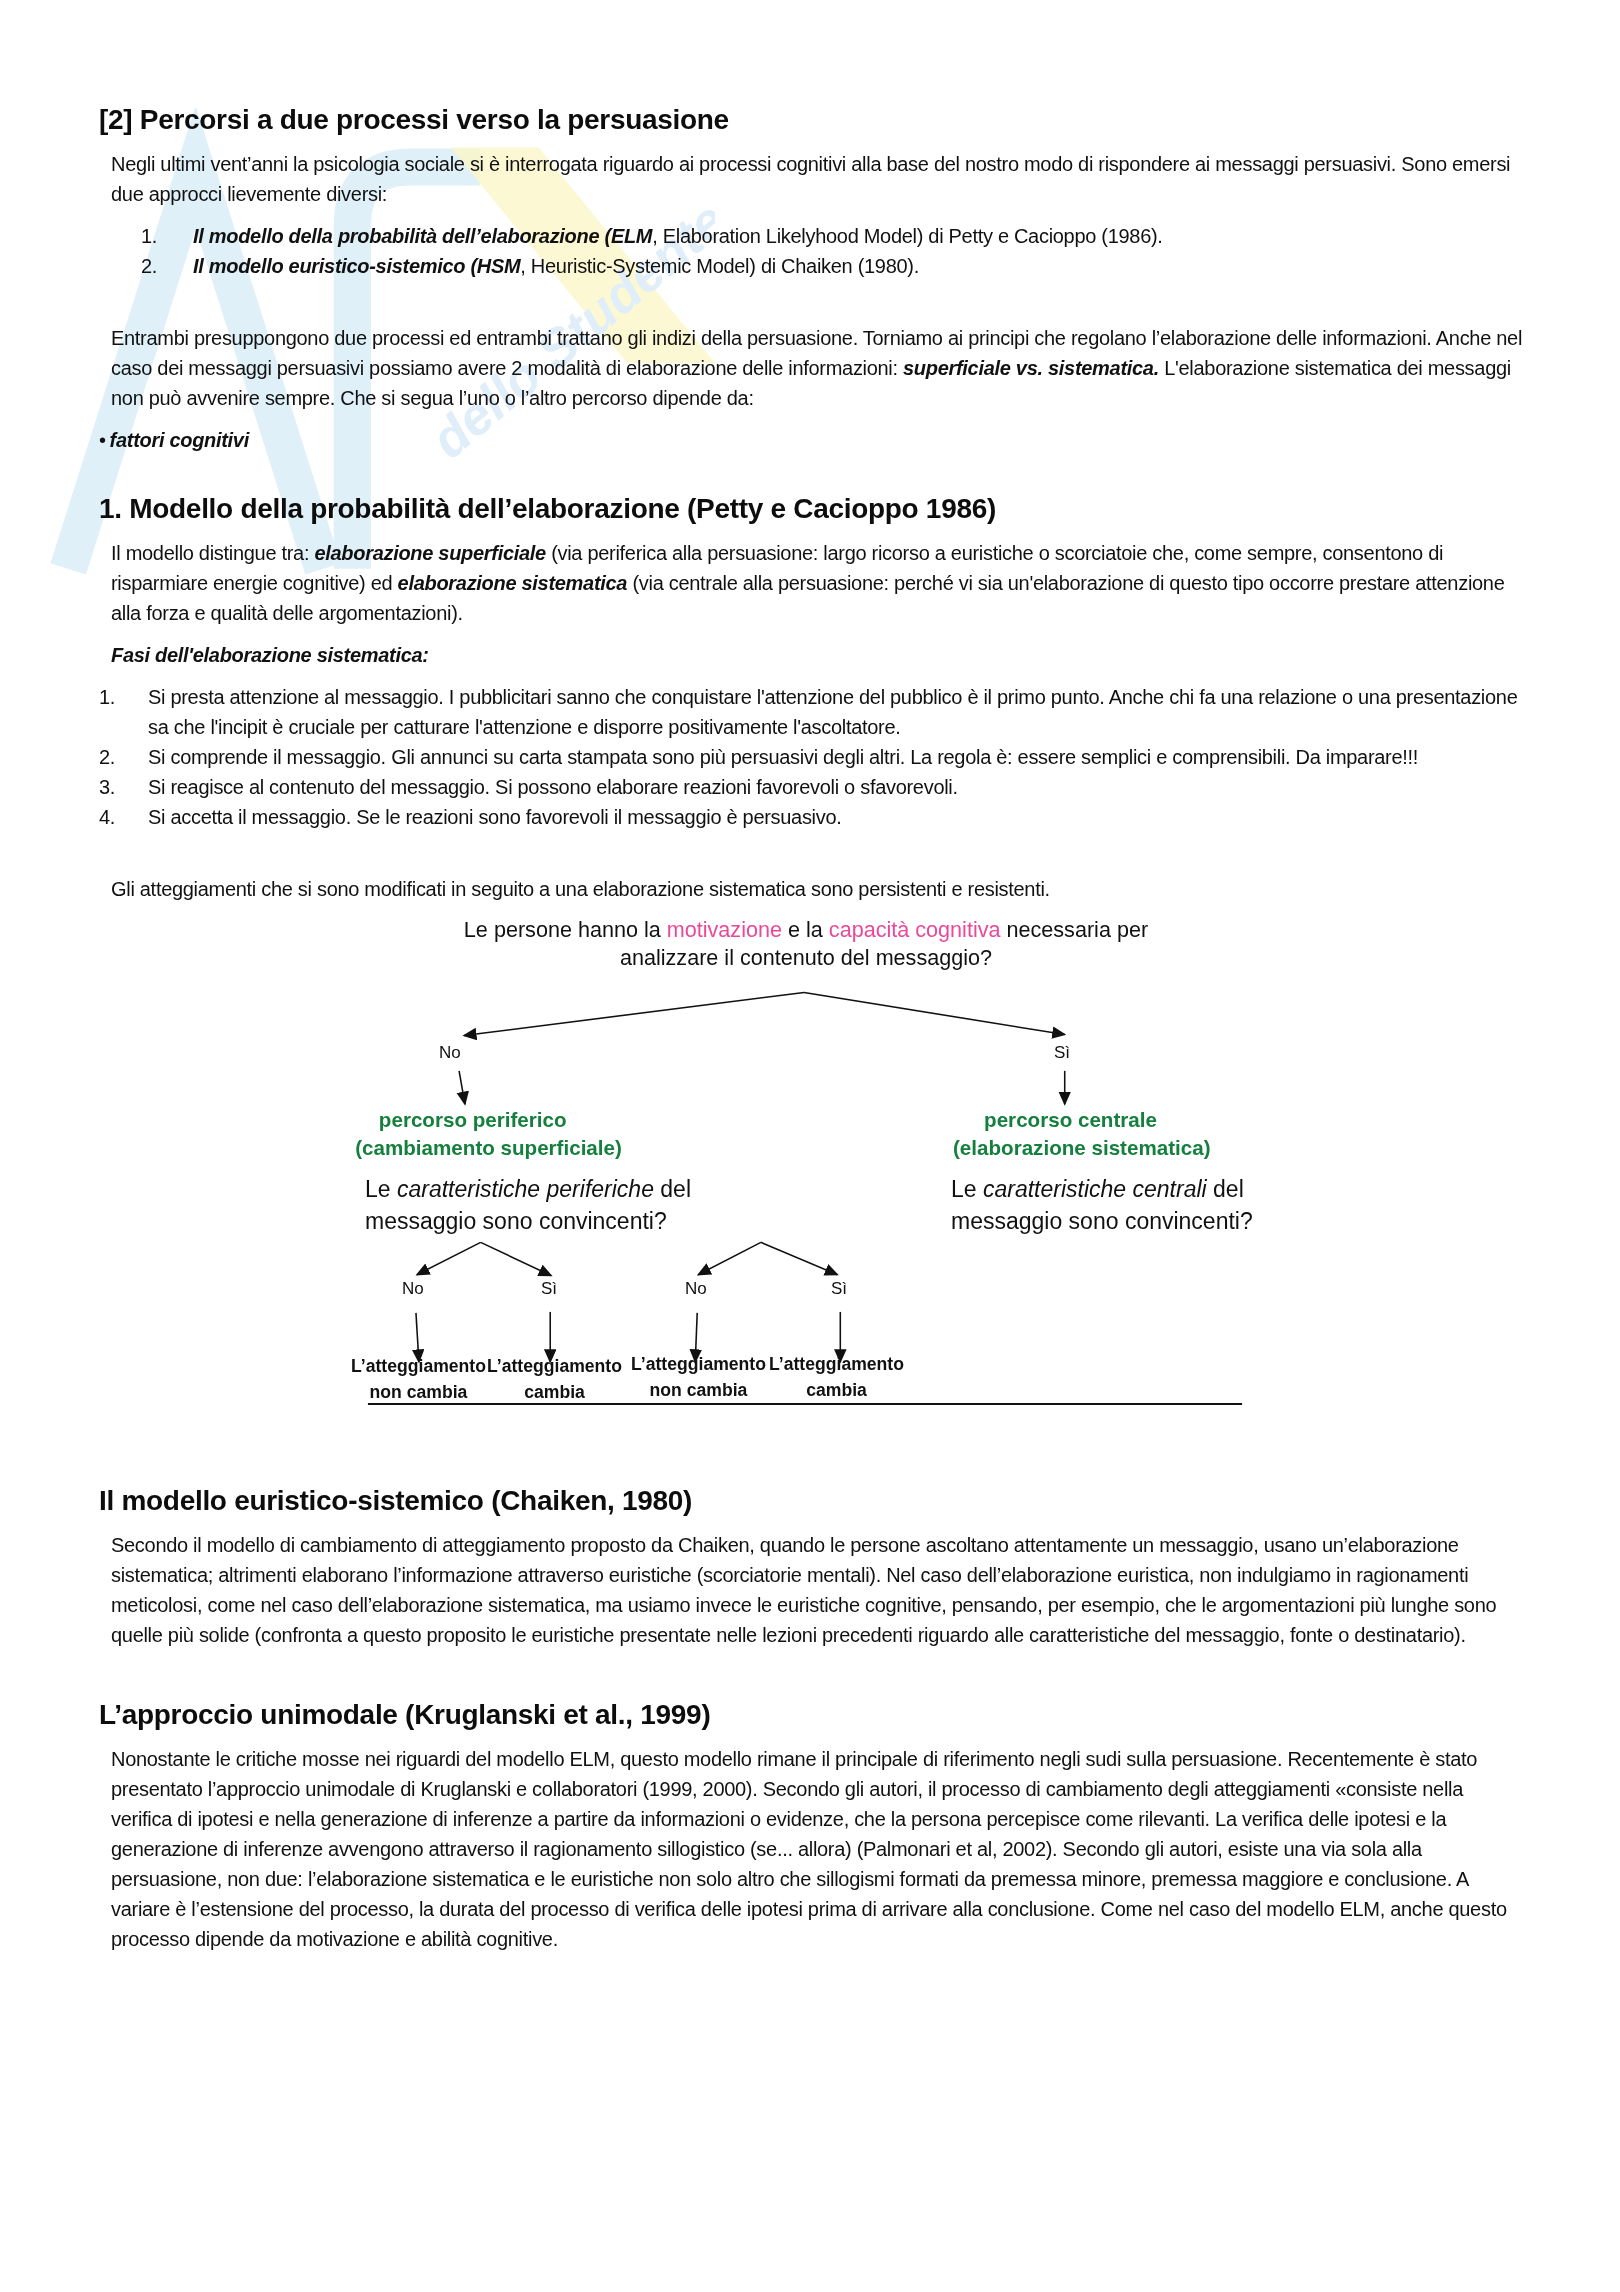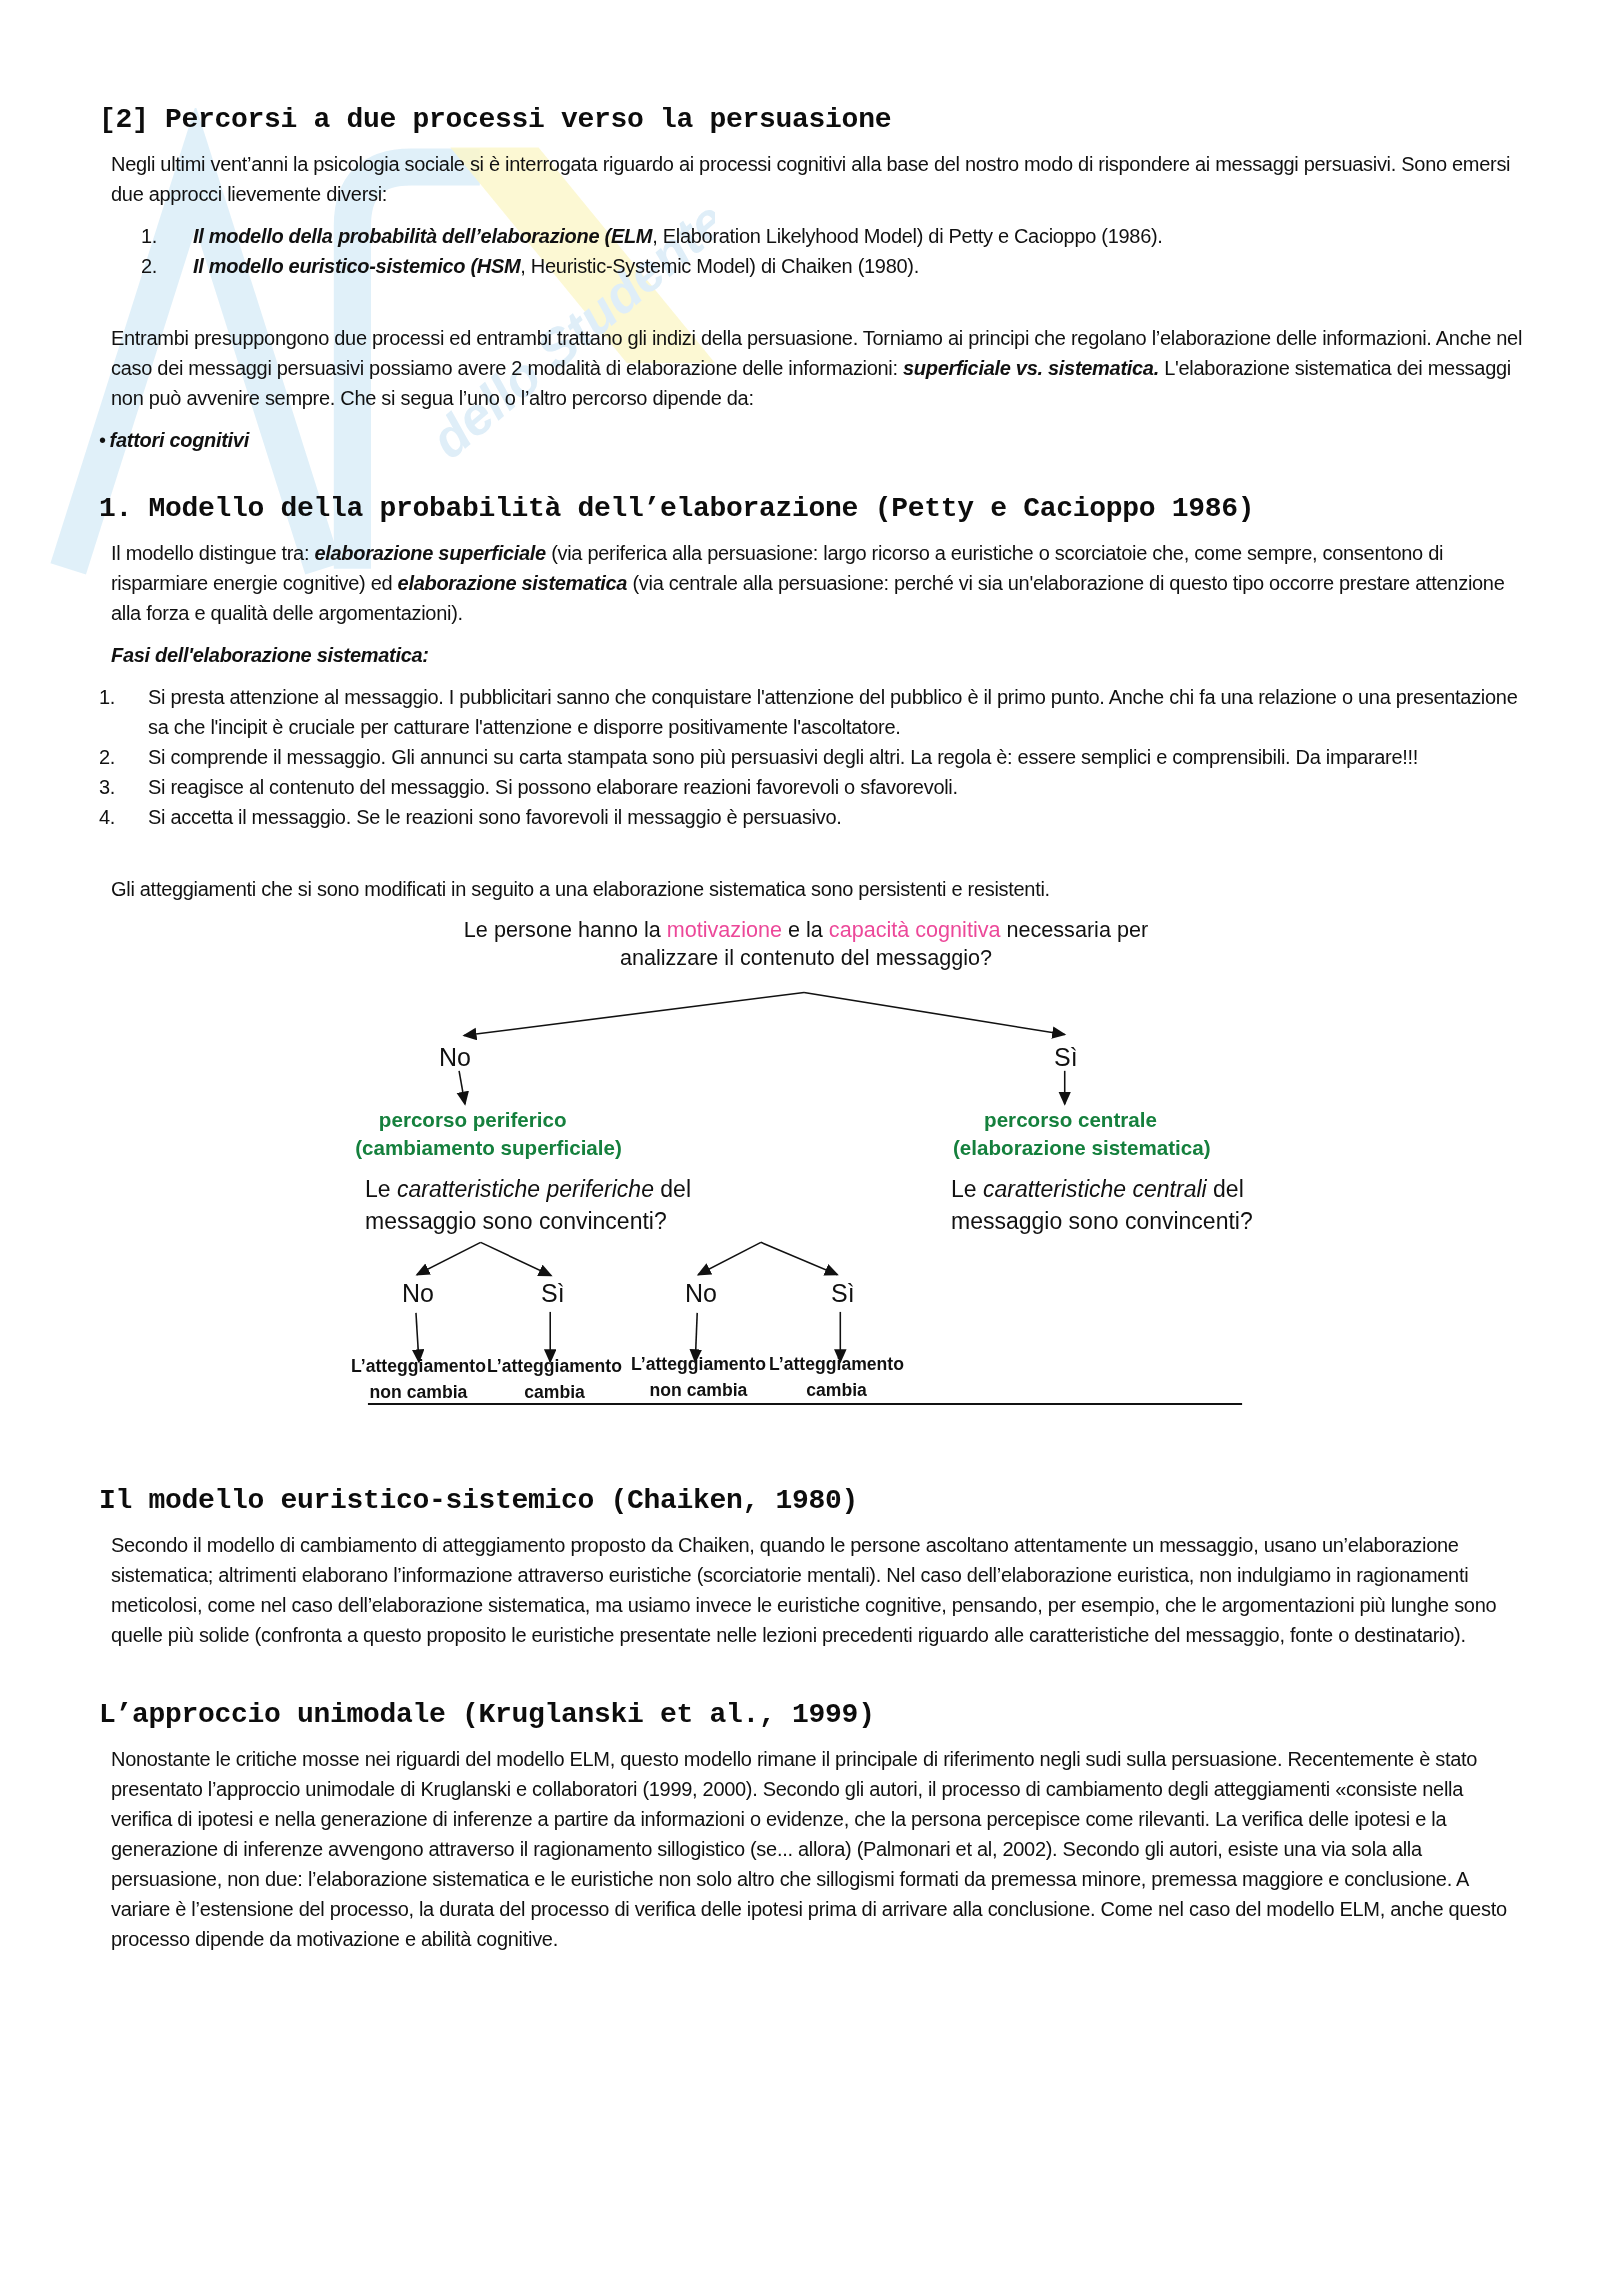--- a/index.html
+++ b/index.html
@@ -10,21 +10,21 @@
     .watermark {
       position: absolute; left: 29px; top: 108px; width: 686px; height: 510px;
       pointer-events: none; z-index: 0;
     }
     .page {
       position: absolute; left: 99px; top: 102px; width: 1441px; z-index: 1;
       font-family: "Liberation Sans Narrow", "Liberation Sans", sans-serif;
       font-size: 20px; line-height: 30px; letter-spacing: -0.3px;
     }
     h1 {
-      font-family: Liberation Mono, monospace; font-weight: bold;
+      font-family: Liberation Sans, sans-serif; font-weight: bold;
       font-size: 28px; line-height: 35px; margin: 0; letter-spacing: -0.3px;
       color: #0d0d0d;
     }
     p { margin: 12px; }
     .spacer { height: 30px; }
     .bi { font-weight: bold; font-style: italic; }
     ol.models { margin: 0; padding: 0; list-style: none; }
     ol.models li { display: flex; padding-left: 42px; }
     ol.models li .num { width: 52px; flex: none; }
     ol.phases { margin: 0; padding: 0; list-style: none; }
@@ -33,21 +33,21 @@
     .bullet-item .dot { margin-right: 3.9px; }
 
     
     .diagram {
       position: absolute; left: 365px; top: 916px; width: 882px; height: 490px; z-index: 1;
       font-family: "Liberation Sans", sans-serif; color: #111;
     }
     .diagram .t { position: absolute; white-space: nowrap; text-align: center; }
     .q-top { font-size: 21.6px; line-height: 28px; left: 0; width: 882px; top: 0; }
     .red { color: #ec4899; font-weight: normal; }
-    .lbl { font-size: 25px; }
+    .lbl { font-size: 17px; }
     .path { font-size: 20.6px; line-height: 28px; font-weight: bold; color: #15803d; }
     .q2 { font-size: 23px; line-height: 32px; }
     .res { font-size: 17.6px; line-height: 25.5px; font-weight: bold; }
     svg.lines { position: absolute; left: 0; top: 0; }
   </style>
 </head>
 <body>
 
 <svg class="watermark" viewBox="0 0 700 520">
   <g fill="none" stroke="#d6ebf7" stroke-width="38" opacity="0.75">

